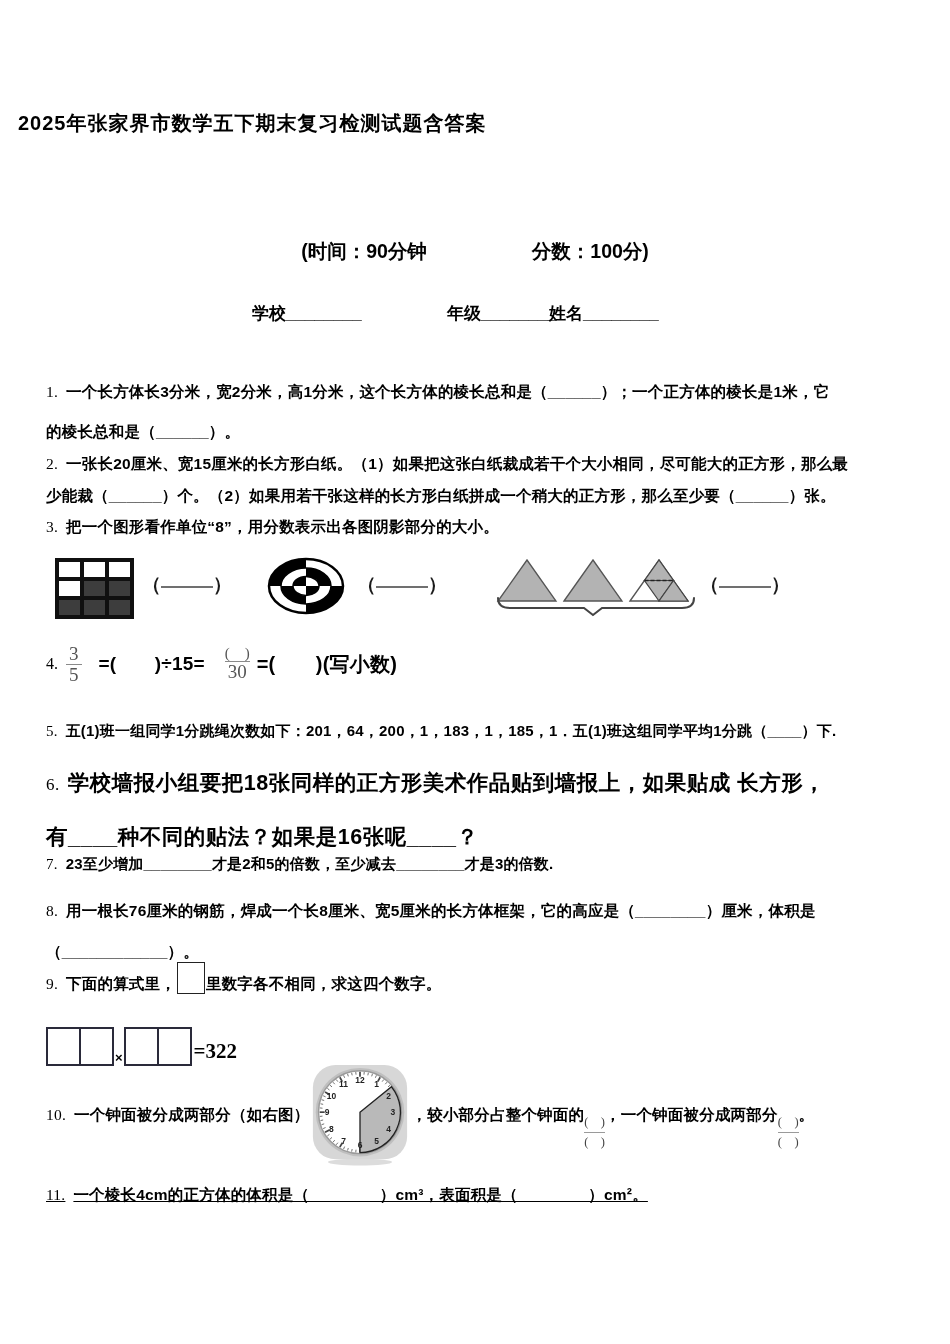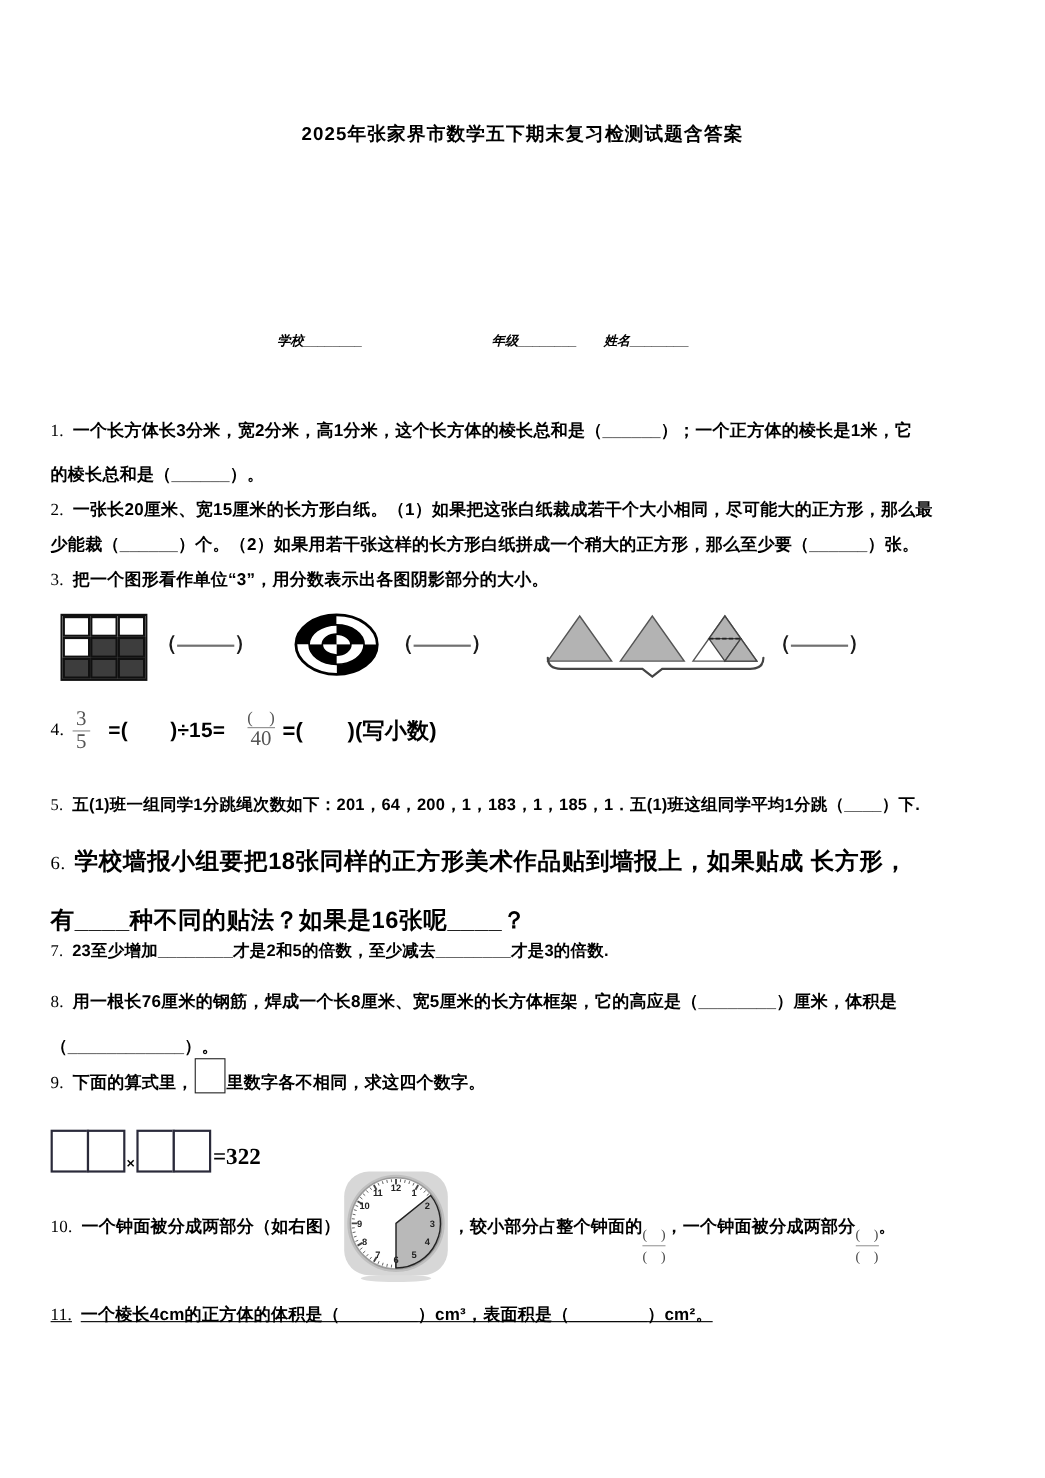--- a/index.html
+++ b/index.html
@@ -2,23 +2,23 @@
 <html><head>
 <meta charset="utf-8">
 <style>
   html,body{margin:0;padding:0;background:#fff;}
   body{width:950px;height:1344px;font-family:"Liberation Sans","DejaVu Sans",sans-serif;color:#000;}
   .page{position:relative;width:950px;height:1344px;background:#fff;overflow:hidden;}
   .abs{position:absolute;}
   .qnum{font-family:"Liberation Serif","DejaVu Serif",serif;font-weight:normal;margin-right:8px;}
   .body-text{font-size:15.5px;font-weight:bold;letter-spacing:0.2px;}
 
-  .title{left:0;right:0;top:110px;text-align:center;font-size:17px;font-weight:bold;letter-spacing:1px;}
+  .title{left:18px;right:0;top:110px;text-align:left;font-size:20px;font-weight:bold;letter-spacing:1px;}
   .meta{left:0;right:0;top:238px;display:flex;justify-content:center;gap:105px;font-size:19.5px;font-weight:bold;}
-  .field{top:302px;font-size:12px;font-weight:bold;font-style:italic;}
+  .field{top:302px;font-size:17px;font-weight:bold;}
 
   .sec-header{left:46px;font-size:16.5px;font-weight:bold;letter-spacing:0.5px;}
 
   .qblock{left:46px;width:865px;}
   .qline{white-space:nowrap;}
 
   
   .fraction-grid{display:grid;grid-template-columns:repeat(3,25px);grid-auto-rows:19px;border:2px solid #101010;background:#fff;}
   .gcell{border:2px solid #101010;background:#fff;}
   .gcell.dark{background:#3d3d3d;}
@@ -47,38 +47,42 @@
   .q10row{display:flex;align-items:center;}
   svg text{font-family:"Liberation Sans","DejaVu Sans",sans-serif;}
 </style>
 </head>
 <body>
 
 <div class="page">
 
   <div class="abs title">2025年张家界市数学五下期末复习检测试题含答案</div>
 
+  <div class="abs meta">
+    <span>(时间：90分钟</span>
+    <span>分数：100分)</span>
+  </div>
 
   <span class="abs field" style="left:252px;">学校________</span>
   <span class="abs field" style="left:447px;">年级________</span>
   <span class="abs field" style="left:549px;">姓名________</span>
 
 
   <div class="abs qblock body-text" style="top:372px;line-height:40px;">
     <div class="qline"><span class="qnum">1.</span><span>一个长方体长3分米，宽2分米，高1分米，这个长方体的棱长总和是（______）；一个正方体的棱长是1米，它</span></div>
     <div class="qline">的棱长总和是（______）。</div>
   </div>
 
   <div class="abs qblock body-text" style="top:448px;line-height:32px;">
     <div class="qline"><span class="qnum">2.</span><span>一张长20厘米、宽15厘米的长方形白纸。（1）如果把这张白纸裁成若干个大小相同，尽可能大的正方形，那么最</span></div>
     <div class="qline">少能裁（______）个。（2）如果用若干张这样的长方形白纸拼成一个稍大的正方形，那么至少要（______）张。</div>
   </div>
 
   <div class="abs qblock body-text" style="top:517px;">
-    <span class="qnum">3.</span><span>把一个图形看作单位“3”，用分数表示出各图阴影部分的大小。</span>
+    <span class="qnum">3.</span><span>把一个图形看作单位“8”，用分数表示出各图阴影部分的大小。</span>
   </div>
 
   <div class="abs fraction-grid" style="left:55px;top:558px;">
       <div class="gcell"></div>
       <div class="gcell"></div>
       <div class="gcell"></div>
       <div class="gcell"></div>
       <div class="gcell dark"></div>
       <div class="gcell dark"></div>
       <div class="gcell dark"></div>
@@ -128,21 +132,21 @@
 
   <div class="abs qblock" style="top:634px;height:60px;display:flex;align-items:center;">
     <span class="qnum" style="font-size:16px;">4.</span>
     <span class="frac f-big f-gray">
         <span class="fn">3</span>
         <span class="fd">5</span>
       </span>
     <span class="body-text" style="font-size:19px;margin:0 17px;">=(　　)÷15=</span>
     <span class="frac f-big f-gray">
         <span class="fn" style="font-size:15px;">(　)</span>
-        <span class="fd">40</span>
+        <span class="fd">30</span>
       </span>
     <span class="body-text" style="font-size:20px;margin:0 4px;">=(　　)(写小数)</span>
   </div>
 
   <div class="abs qblock body-text" style="top:722px;font-size:15px;">
     <span class="qnum">5.</span><span>五(1)班一组同学1分跳绳次数如下：201，64，200，1，183，1，185，1．五(1)班这组同学平均1分跳（____）下.</span>
   </div>
 
   <div class="abs qblock q6-text" style="top:757px;line-height:52px;">
     <div class="qline"><span class="qnum" style="font-size:17px;">6.</span><span>学校墙报小组要把18张同样的正方形美术作品贴到墙报上，如果贴成 长方形，</span></div>

